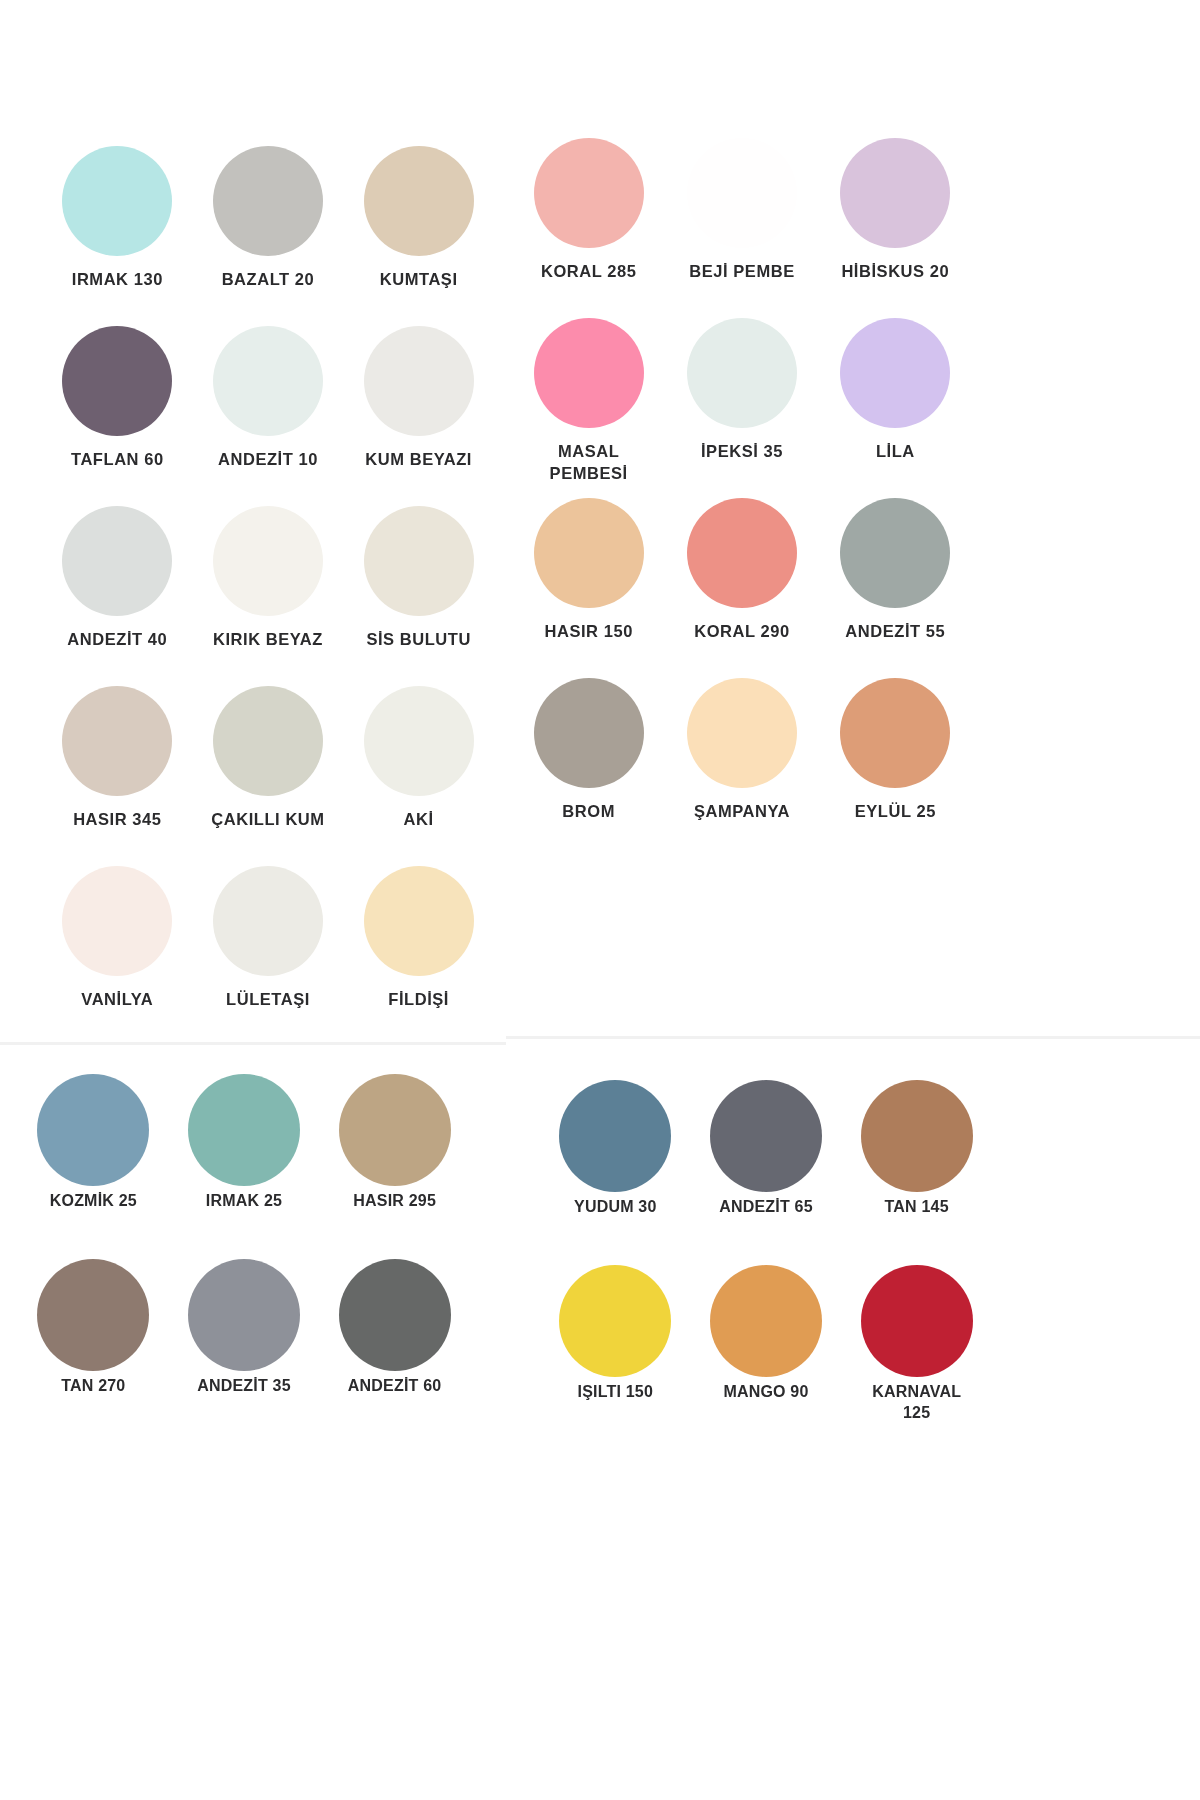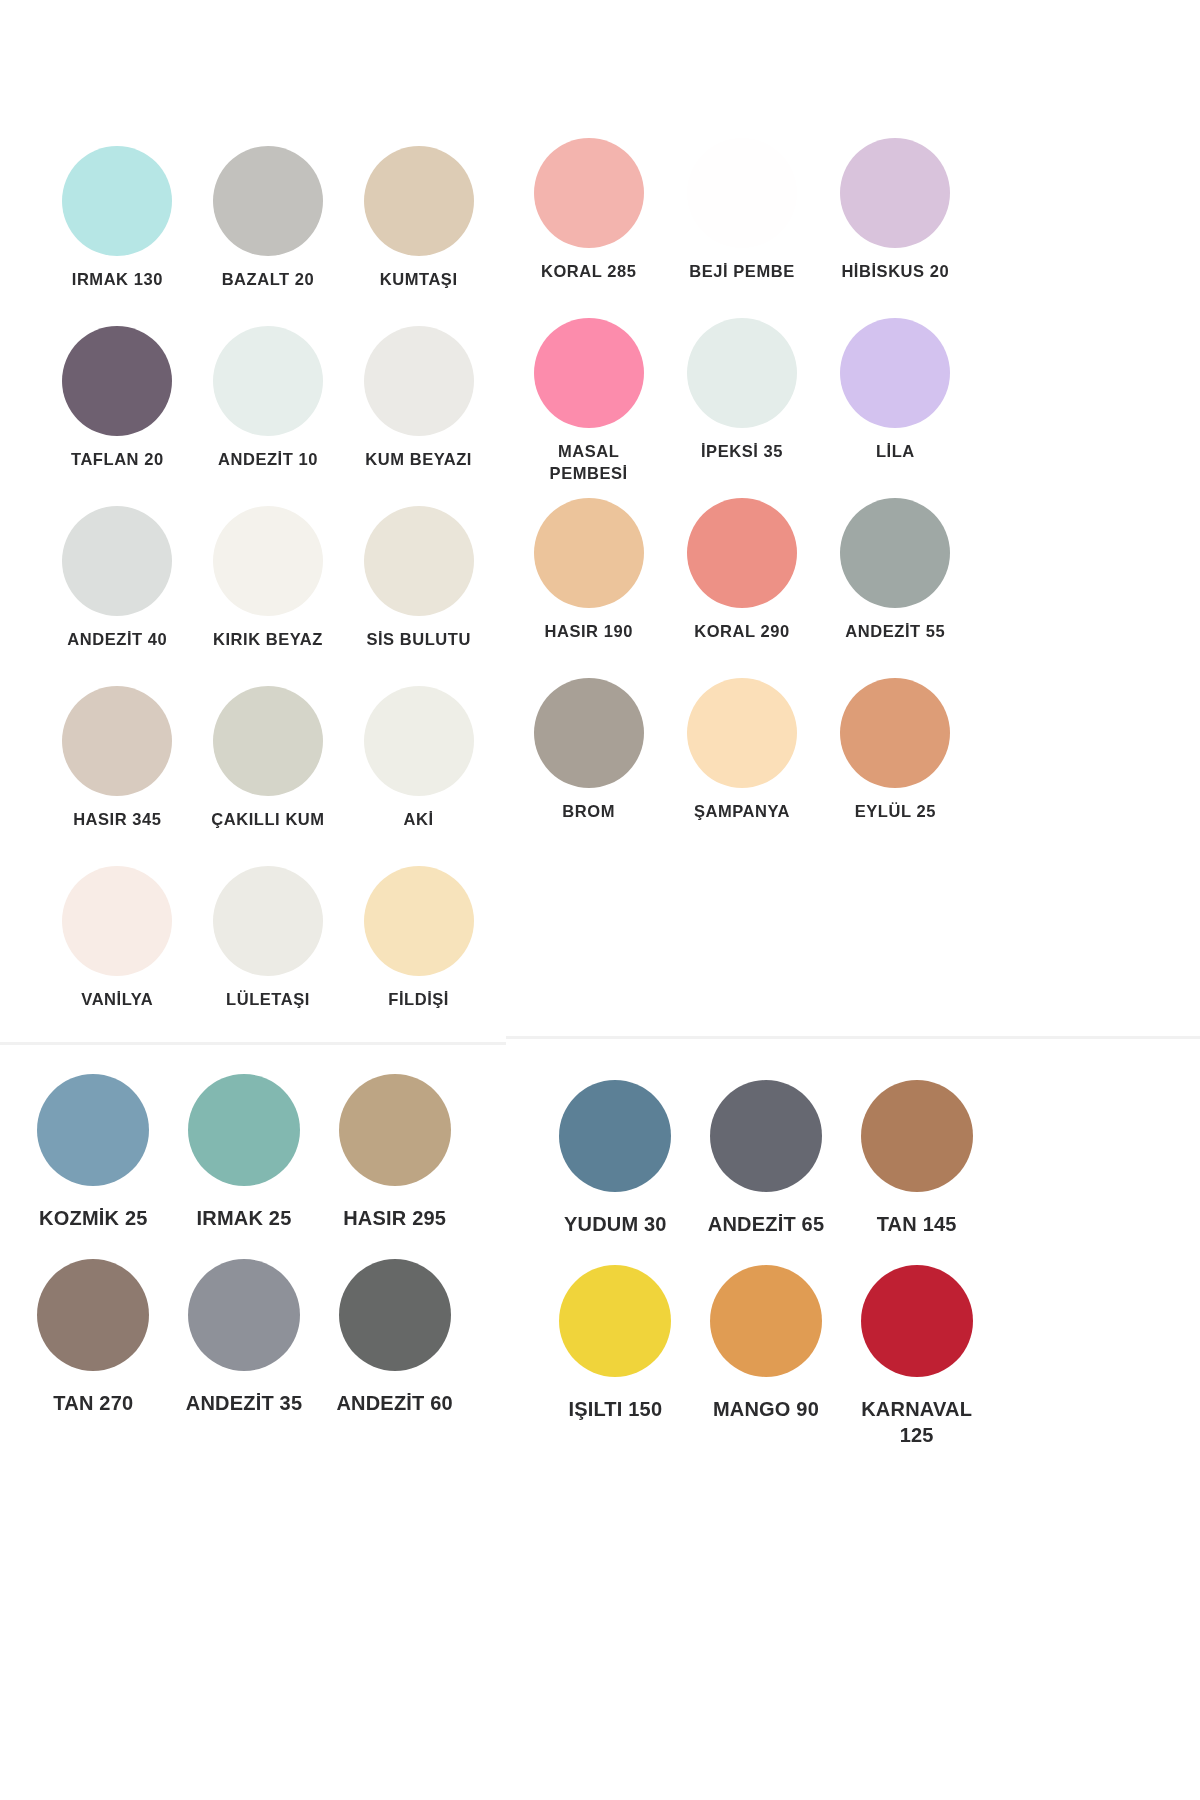--- a/index.html
+++ b/index.html
@@ -84,23 +84,23 @@
     text-align: center;
     font-size: 16.5px;
     font-weight: 700;
     letter-spacing: 0.55px;
     color: #2b2b2d;
     line-height: 1.32;
     white-space: pre-line;
     width: 150px;
   }
   .grid-bottom .caption {
-    font-size: 20px;
+    font-size: 16px;
     letter-spacing: 0.2px;
-    margin-top: 19px;
+    margin-top: 4px;
   }
 
   
   .dot[data-white="true"] {
     box-shadow: 0 0 0 0 rgba(0,0,0,0);
   }
 </style>
 </head>
 <body>
 
@@ -120,21 +120,21 @@
       <div class="swatch">
         <div class="dot" style="background: rgb(194, 193, 189);"></div>
         <div class="caption">BAZALT 20</div>
       </div>
       <div class="swatch">
         <div class="dot" style="background: rgb(221, 204, 181);"></div>
         <div class="caption">KUMTAŞI</div>
       </div>
       <div class="swatch">
         <div class="dot" style="background: rgb(110, 96, 112);"></div>
-        <div class="caption">TAFLAN 20</div>
+        <div class="caption">TAFLAN 60</div>
       </div>
       <div class="swatch">
         <div class="dot" style="background: rgb(230, 238, 235);"></div>
         <div class="caption">ANDEZİT 10</div>
       </div>
       <div class="swatch">
         <div class="dot" style="background: rgb(235, 234, 230);"></div>
         <div class="caption">KUM BEYAZI</div>
       </div>
       <div class="swatch">
@@ -195,21 +195,21 @@
       <div class="swatch">
         <div class="dot" style="background: rgb(228, 237, 234);"></div>
         <div class="caption">İPEKSİ 35</div>
       </div>
       <div class="swatch">
         <div class="dot" style="background: rgb(211, 194, 239);"></div>
         <div class="caption">LİLA</div>
       </div>
       <div class="swatch">
         <div class="dot" style="background: rgb(236, 196, 155);"></div>
-        <div class="caption">HASIR 190</div>
+        <div class="caption">HASIR 150</div>
       </div>
       <div class="swatch">
         <div class="dot" style="background: rgb(237, 145, 134);"></div>
         <div class="caption">KORAL 290</div>
       </div>
       <div class="swatch">
         <div class="dot" style="background: rgb(159, 168, 165);"></div>
         <div class="caption">ANDEZİT 55</div>
       </div>
       <div class="swatch">

